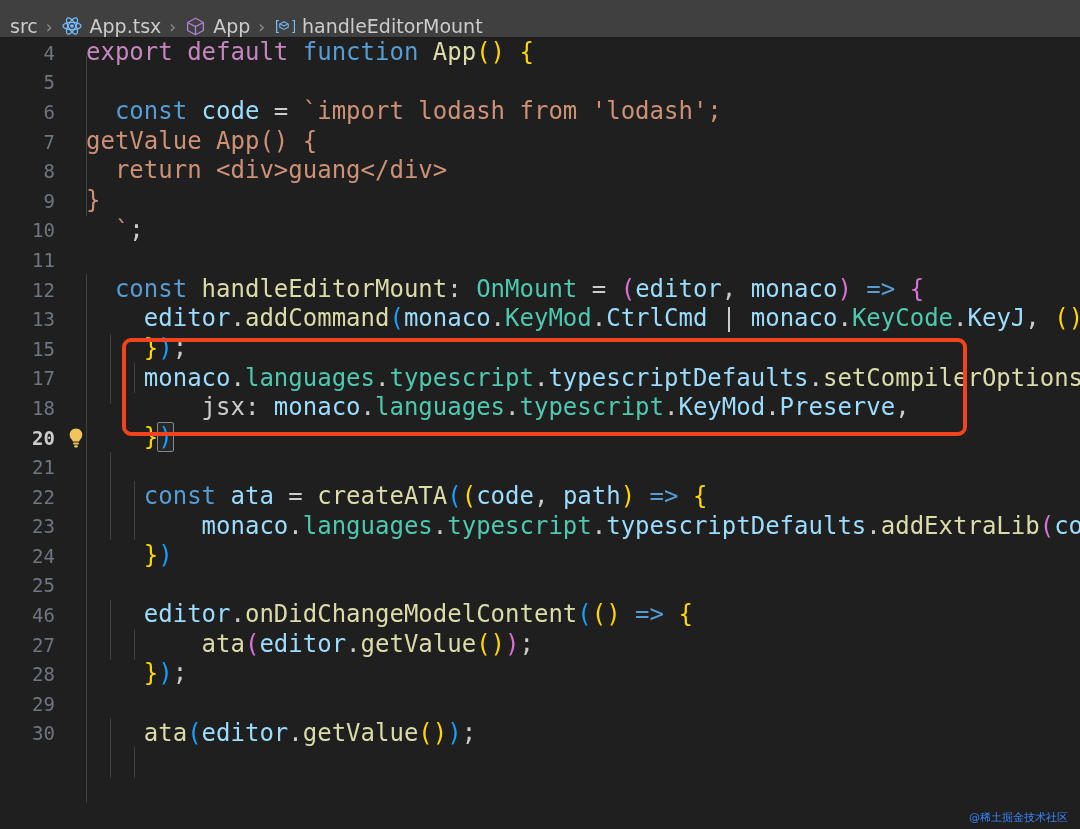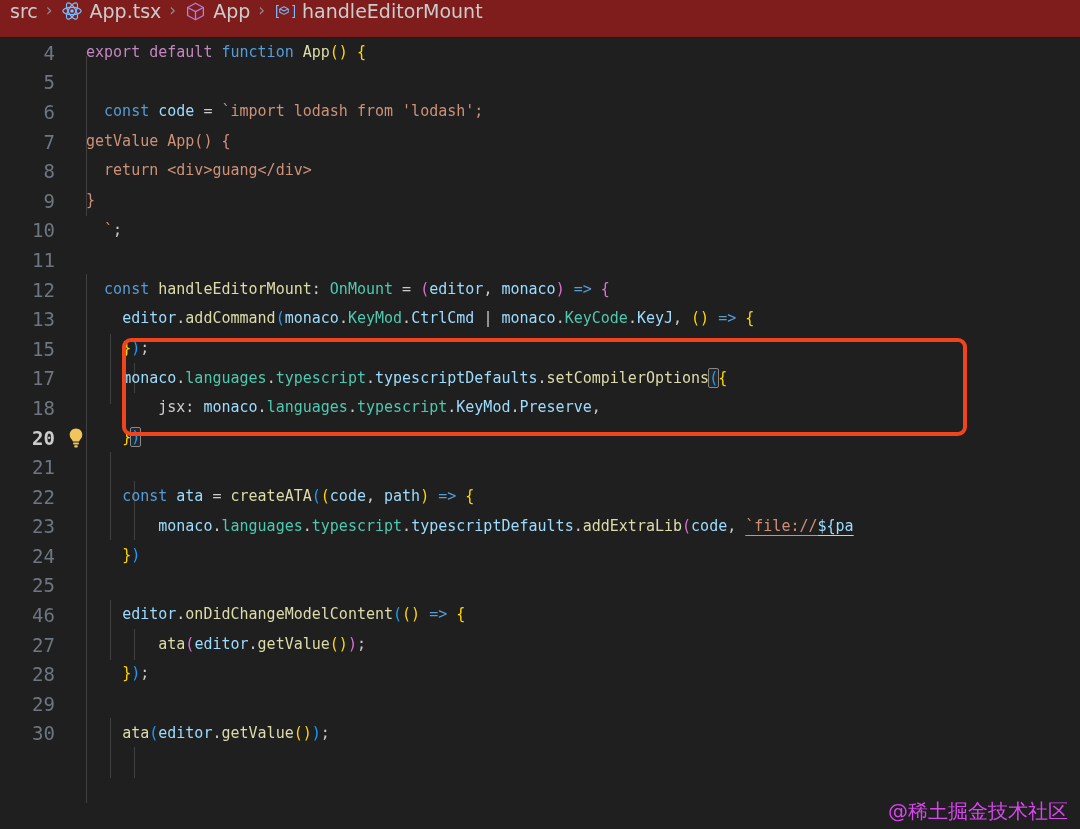--- a/index.html
+++ b/index.html
@@ -5,22 +5,22 @@
   * { margin:0; padding:0; box-sizing:border-box; }
   html,body{
     width:1080px; height:829px; overflow:hidden;
     background:#1f1f1f;
     font-family:"DejaVu Sans Mono", monospace;
   }
 
   
   #breadcrumb{
     height:38px; width:1080px;
-    background:#7f1d1d;
-    display:flex; align-items:flex-start;
+    background:#404040;
+    display:flex; align-items:flex-end;
     padding-left:10px;
     font-family:"DejaVu Sans","Liberation Sans",sans-serif;
     font-size:19px;
     color:#cccccc;
     white-space:nowrap;
     border-bottom:1px solid #1a1a1a;
   }
   .crumb{ display:flex; align-items:center; gap:7px; }
   .crumb-sep{ color:#8d8d8d; font-size:17px; margin:0 8px; }
   .crumb-label{ color:#cccccc; }
@@ -49,21 +49,21 @@
     user-select:none;
   }
   .row.active .ln{ color:#cccccc; font-weight:bold;}
   .gutter{
     width:20px; flex:0 0 20px;
     position:relative;
     display:flex; align-items:center; justify-content:center;
   }
   .code{
     flex:1 1 auto;
-    font-size:15px;
+    font-size:24px;
     line-height:29.6px;
     white-space:pre;
     letter-spacing:0px;
     font-family:"DejaVu Sans Mono", monospace;
     position:relative;
     padding-left:0px;
   }
 
   
   .iguides{ position:absolute; left:86px; top:0; bottom:0; width:1000px; pointer-events:none; }
@@ -99,22 +99,22 @@
     pointer-events:none;
   }
 
   
   .bulb{ width:20px; height:22px; }
 
   #watermark{
     position:absolute;
     right:12px; bottom:4px;
     font-family:"DejaVu Sans","Liberation Sans",sans-serif;
-    font-size:20px;
-    color:#d946ef;
+    font-size:11px;
+    color:#3b82f6;
     user-select:none;
   }
 </style>
 </head>
 <body>
 
 <div id="breadcrumb">
 
   <div class="crumb">
     <span class="crumb-label">src</span>

